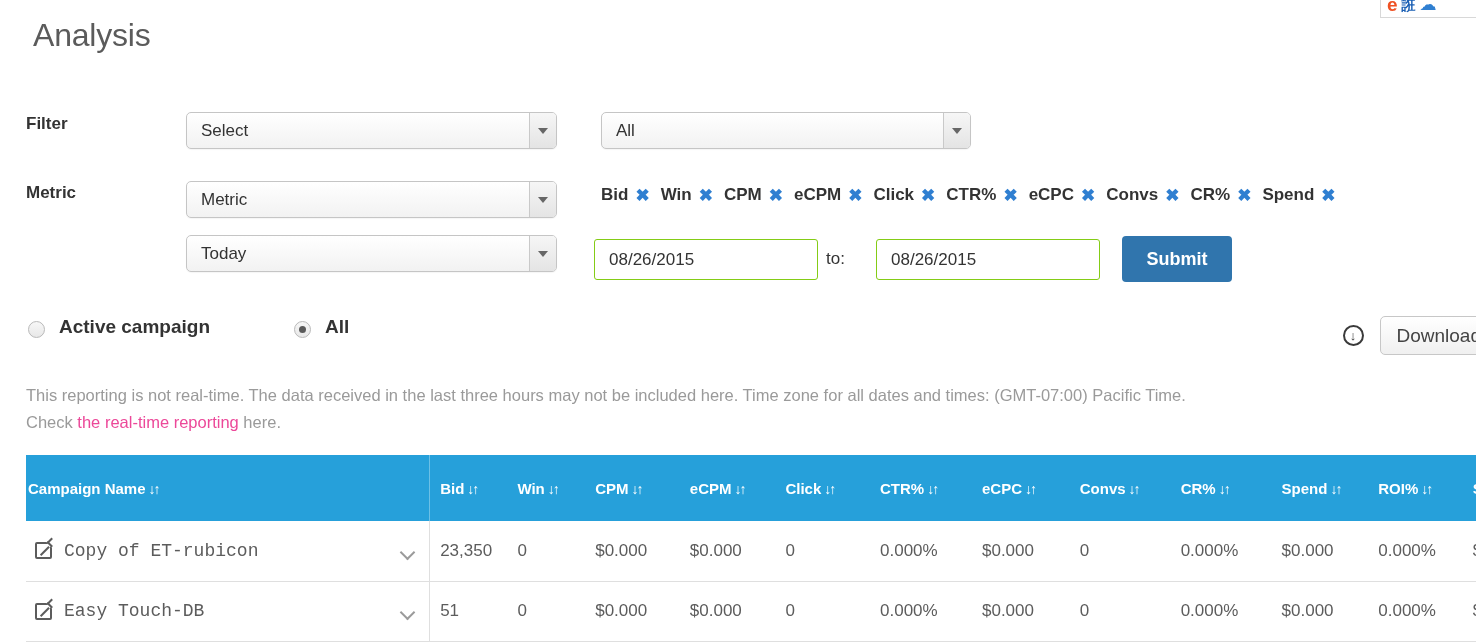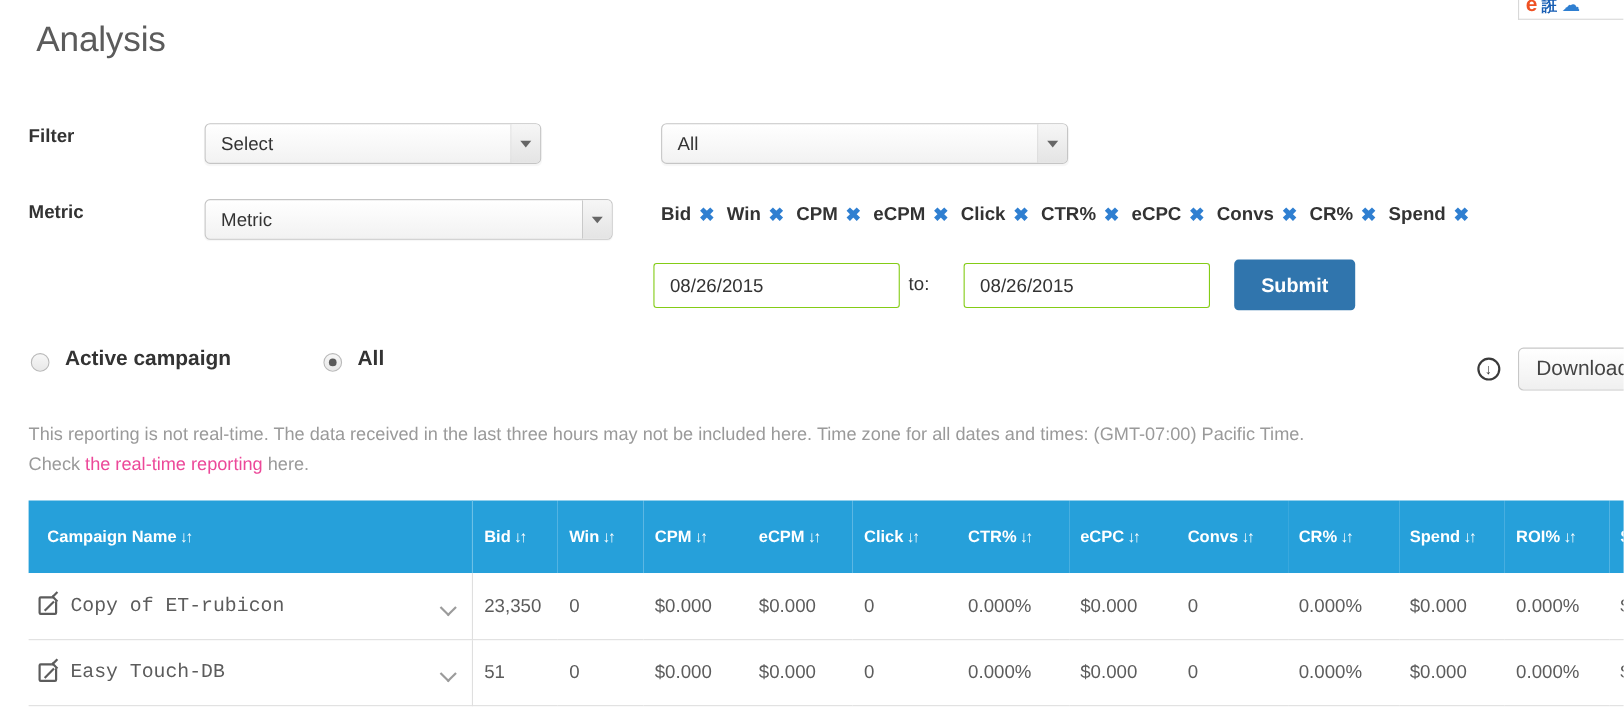--- a/index.html
+++ b/index.html
@@ -63,21 +63,21 @@
     background: linear-gradient(to bottom, #f6f6f6 0%, #e4e4e4 100%);
     border-radius: 0 4px 4px 0;
     display: flex; align-items: center; justify-content: center;
   }
   .caret-down {
     width: 0; height: 0;
     border-left: 5px solid transparent;
     border-right: 5px solid transparent;
     border-top: 6px solid #666;
   }
-  .sel-filter { left: 186px; top: 112px; width: 306px; }
+  .sel-filter { left: 186px; top: 112px; width: 371px; }
   .sel-all    { left: 601px; top: 112px; width: 370px; }
   .sel-metric { left: 186px; top: 181px; width: 371px; }
   .sel-today  { left: 186px; top: 235px; width: 371px; }
 
   
   .metric-tags {
     position: absolute; left: 601px; top: 180px;
     width: 880px; height: 30px;
     display: flex; align-items: center;
     font-size: 17px; font-weight: bold; color: #333;
@@ -169,21 +169,21 @@
   table.rpt thead th {
     background: #26a0da;
     color: #ffffff;
     font-size: 15px; font-weight: bold;
     text-align: left;
     height: 66px;
     padding: 0 0 0 10px;
     vertical-align: middle;
     white-space: nowrap;
   }
-  table.rpt thead th.camp { padding-left: 17px; border-right: 1px solid #6cc0e6; }
+  table.rpt thead th.camp { padding-left: 2px; border-right: 1px solid #6cc0e6; }
   .sorticon {
     display: inline-block; margin-left: 3px; color: #ffffff;
     font-size: 14px; letter-spacing: -2px; cursor: pointer;
   }
   table.rpt tbody td {
     height: 60px;
     font-size: 17px; color: #5c5c5c;
     border-bottom: 1px solid #dfdfdf;
     padding: 0 0 0 10px;
     vertical-align: middle;
@@ -303,20 +303,26 @@
       <span class="metric-tag">
         <span class="mt-label">CR%</span>
         <span class="mt-x">✖</span>
       </span>
       <span class="metric-tag">
         <span class="mt-label">Spend</span>
         <span class="mt-x">✖</span>
       </span>
     </div>
 
+  <div class="sel sel-today">
+    <span class="txt">Today</span>
+    <span class="arrow-box">
+        <i class="caret-down"></i>
+      </span>
+  </div>
 
   <div class="date-input date-from">08/26/2015</div>
   <div class="to-label">to:</div>
   <div class="date-input date-to">08/26/2015</div>
   <button class="submit-btn">Submit</button>
 
   <div class="radio-row">
     <span class="radio-item">
       <span class="radio-dot" id="radio-active"></span>
       <span class="radio-label">Active campaign</span>

